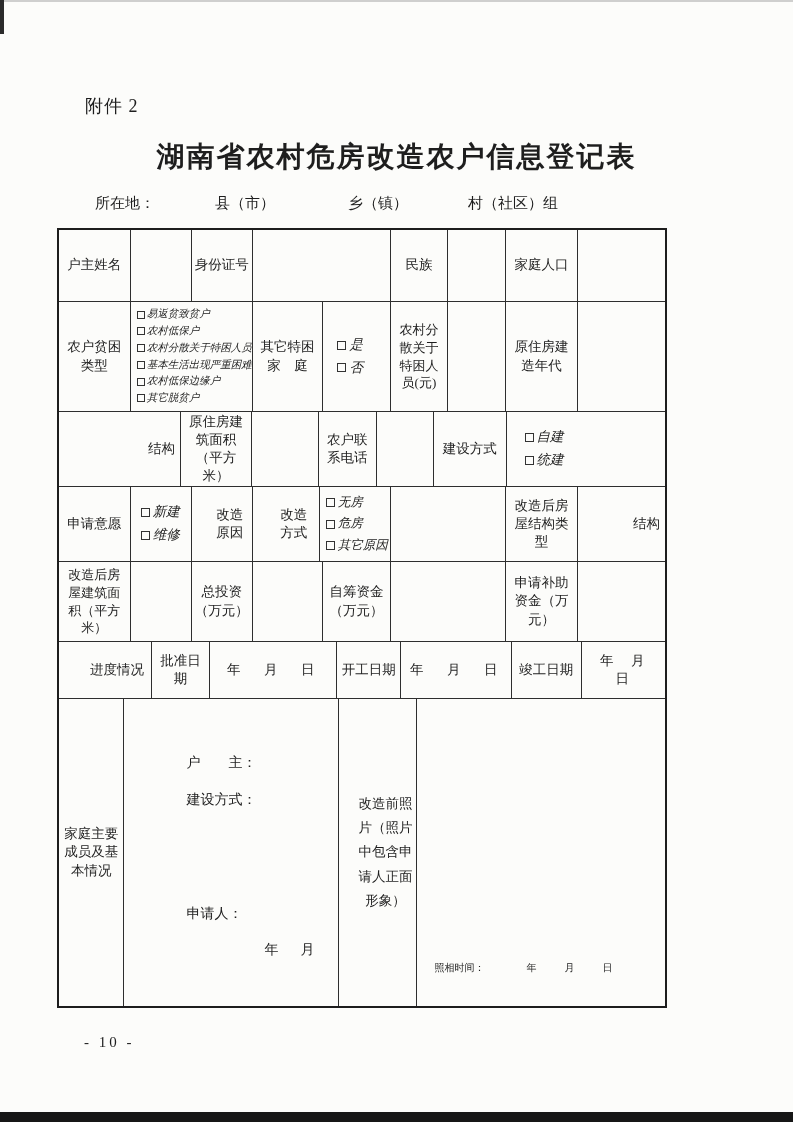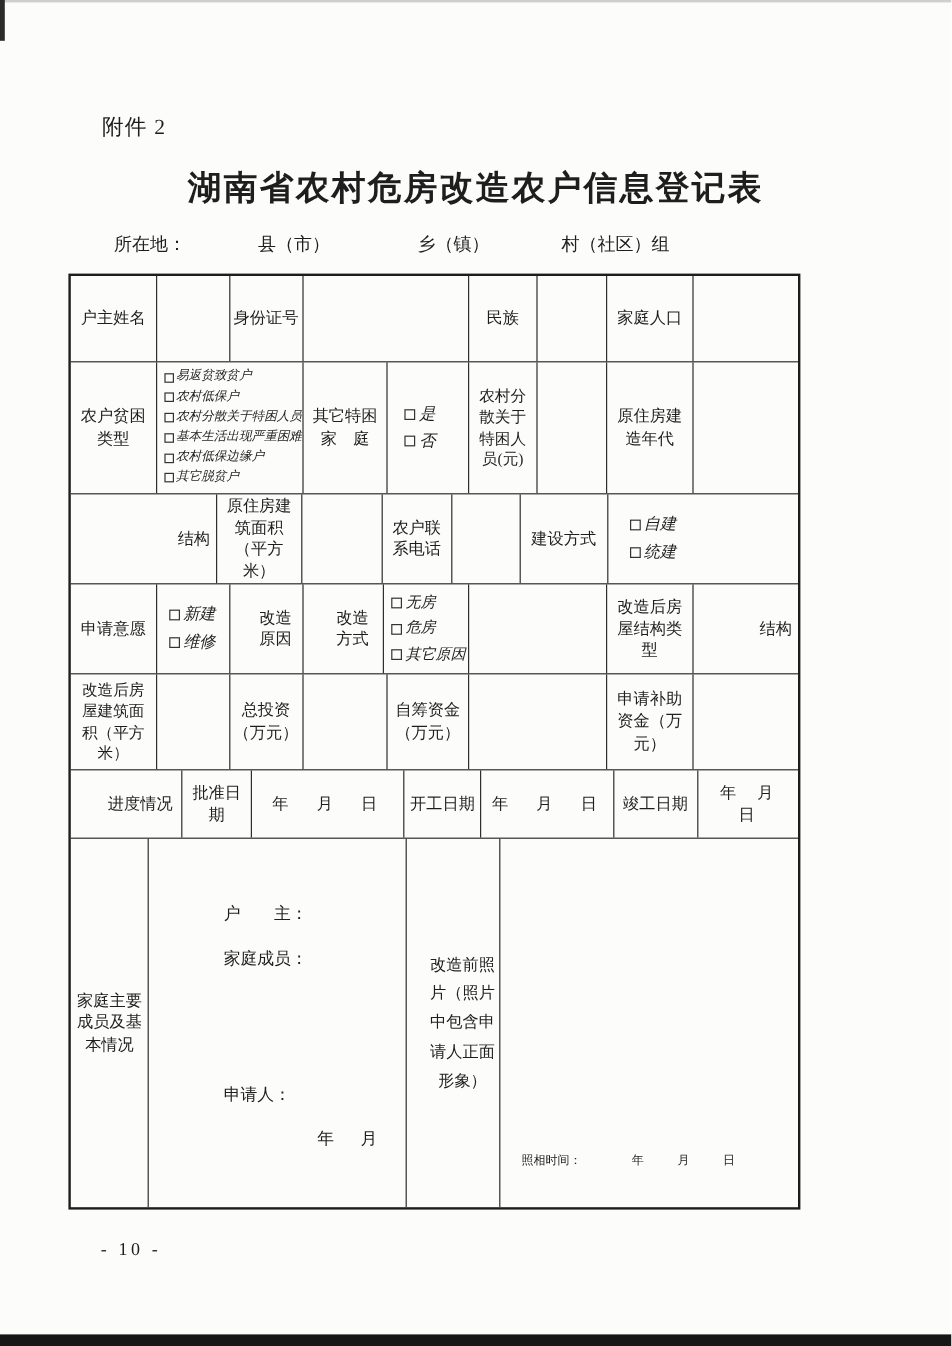--- a/index.html
+++ b/index.html
@@ -231,21 +231,21 @@
       <div class="cell w-c8">竣工日期</div>
       <div class="cell w-c9 date-cell" style="letter-spacing:2px;">年　月　日</div>
     </div>
 
     <div class="row">
       <div class="cell w-c1 narrow4">
           <span>家庭主要成员及基本情况</span>
         </div>
       <div class="cell w-c234 member-cell">
         <div class="ln ln-head">户　　主：</div>
-        <div class="ln ln-members">家庭成员：</div>
+        <div class="ln ln-members">建设方式：</div>
         <div class="ln ln-applicant">申请人：</div>
         <div class="ln ln-date">年　月　日</div>
       </div>
       <div class="cell w-c5 photo-label">改造前照片（照片中包含申请人正面形象）</div>
       <div class="cell w-c6789 photo-cell">
         <div class="photo-time">
           <span>照相时间：</span><span class="pt-date">年　月　日</span>
         </div>
       </div>
     </div>

